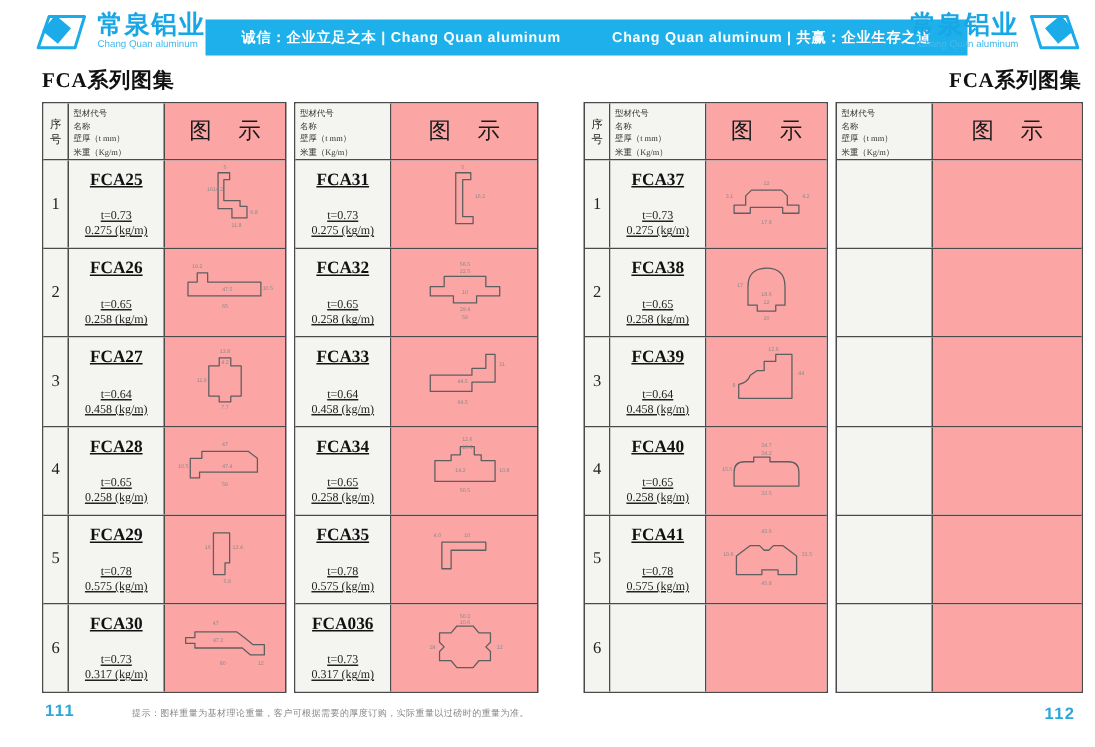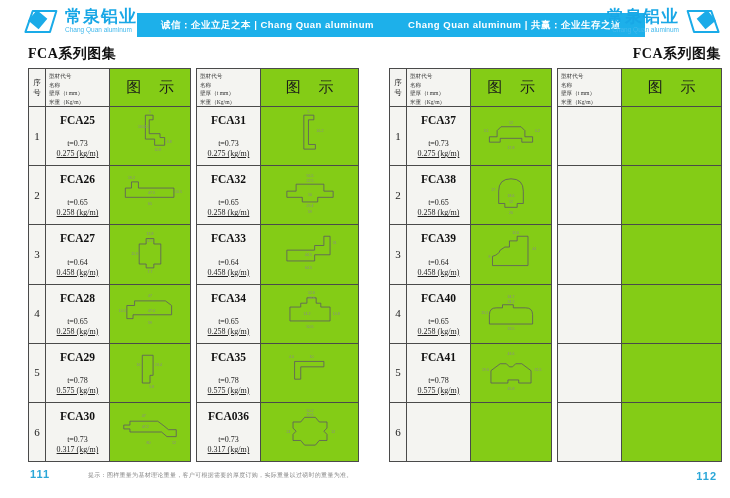--- a/index.html
+++ b/index.html
@@ -31,27 +31,27 @@
   .t3{left:389px;width:163px;}
   .t4{left:557px;width:165px;}
   .trow{display:flex;border-bottom:1px solid #4a4a4a;flex:1;min-height:0;box-sizing:border-box;}
   .trow:last-child{border-bottom:none;}
   .thead{flex:0 0 38px;}
   .cell{border-right:1px solid #4a4a4a;box-sizing:border-box;overflow:hidden;}
   .cell:last-child{border-right:none;}
   .seq-cell{flex:0 0 17px;background:#f4f4f1;display:flex;flex-direction:column;align-items:center;
             justify-content:center;font-size:11px;color:#222;line-height:1.15;}
   .info-cell{flex:0 0 64px;background:#f4f4f1;display:flex;flex-direction:column;align-items:center;}
-  .diagram-cell{flex:1;background:#84cc16;display:flex;align-items:center;justify-content:center;}
+  .diagram-cell{flex:1;background:#fca5a5;display:flex;align-items:center;justify-content:center;}
   .info-hdr{padding:3px 0 0 3px;align-items:flex-start;}
   .info-hdr div{font-size:5.6px;color:#333;line-height:1.55;white-space:nowrap;}
   .dia-hdr{font-size:15px;color:#1a1a1a;letter-spacing:7px;text-indent:7px;}
   .seq-hdr{font-size:7.5px;line-height:1.3;}
-  .p-code{font-weight:bold;font-size:11.5px;color:#111;margin-top:7px;}
-  .p-t{font-size:8px;color:#222;margin-top:auto;}
+  .p-code{font-weight:bold;font-size:11.5px;color:#111;margin-top:7px;text-decoration:underline;}
+  .p-t{font-size:8px;color:#222;margin-top:auto;text-decoration:underline;}
   .p-w{font-size:8px;color:#222;margin:1px 0 7px 0;text-decoration:underline;}
   .dia-svg path{fill:none;stroke:#5e5e5e;stroke-width:1.1;stroke-linejoin:round;}
   .dia-svg text{font-size:4.6px;fill:#8a8a8a;font-family:"Liberation Sans",sans-serif;text-anchor:middle;}
 
   
   .pgnum{position:absolute;font-size:11px;font-weight:bold;color:#2ba7d8;font-family:"Liberation Sans",sans-serif;letter-spacing:1px;}
   .pg-l{left:30px;top:468px;}
   .pg-r{right:13px;top:470px;}
   .foot-note{position:absolute;left:88px;top:471px;font-size:6px;color:#888;letter-spacing:0.3px;}
 </style>

